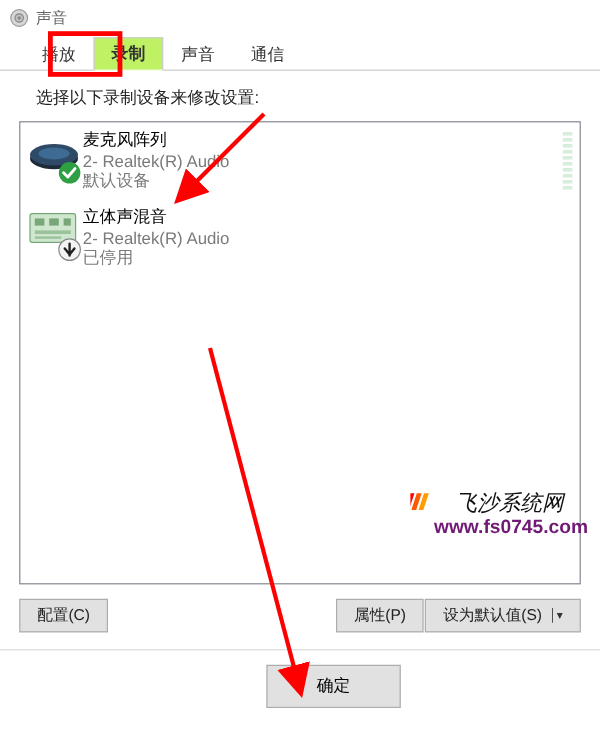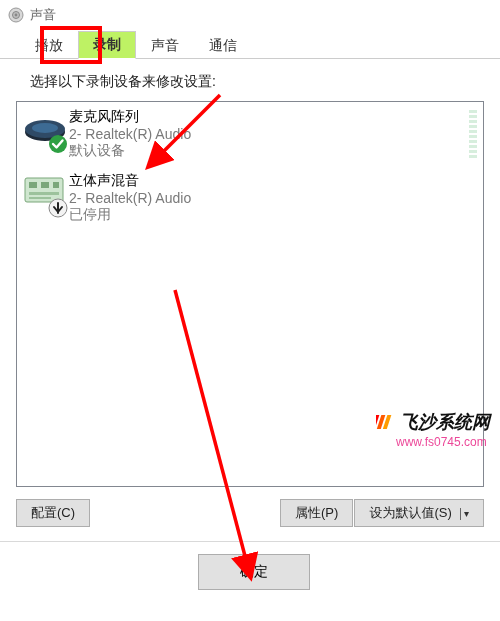--- a/index.html
+++ b/index.html
@@ -134,21 +134,21 @@
     color: #333;
     margin-left: 2px;
   }
   .footer-divider {
     margin-top: 14px;
     border-top: 1px solid #d9d9d9;
   }
   .footer-row {
     display: flex;
     padding: 12px 16px 0 16px;
-    gap: 24px;
+    gap: 0;
     justify-content: flex-end;
   }
   .btn-ok {
     width: 110px;
     height: 34px;
     font-size: 14px;
     background: #e1e1e1;
     border: 1px solid #adadad;
     text-align: center;
     line-height: 32px;
@@ -160,30 +160,32 @@
   .watermark {
     position: absolute;
     right: 10px;
     bottom: 34px;
     text-align: left;
     line-height: 1.1;
     pointer-events: none;
   }
   .wm-top {
     font-size: 18px;
-    font-weight: 700;
+    font-weight: 400;
     font-style: italic;
     color: #111;
     display: flex;
-    gap: 6px;
+    align-items: center;
+    gap: 20px;
   }
   .wm-url {
-    font-size: 12px;
-    color: #ec4899;
+    font-size: 16px;
+    color: #701a75;
     margin-left: 20px;
+    font-weight: bold;
   }
   
   .btn-props {
     position: relative;
   }
 </style>
 </head>
 <body>
 
 <div class="window">

